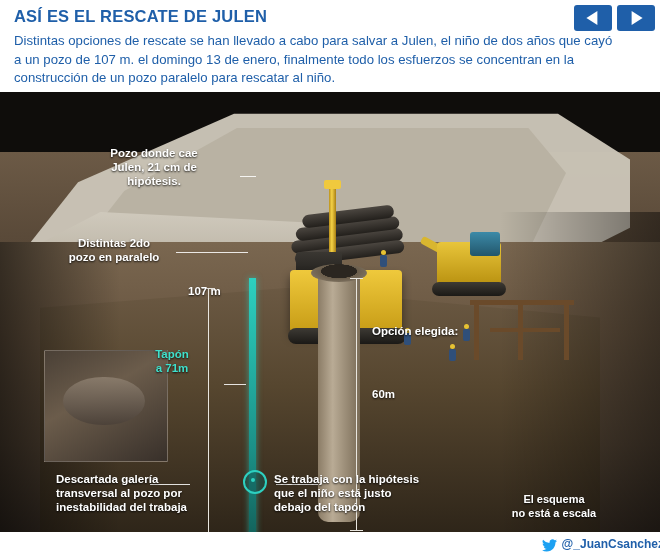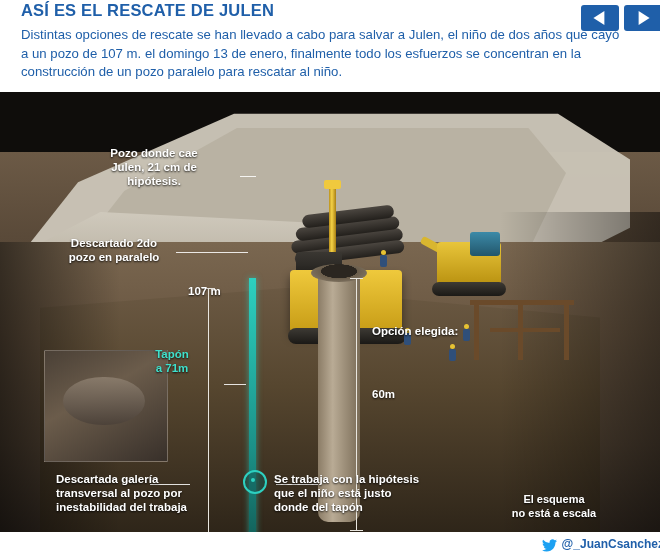--- a/index.html
+++ b/index.html
@@ -11,26 +11,26 @@
     width: 660px;
     height: 560px;
     font-family: "Liberation Sans", sans-serif;
     overflow: hidden;
     position: relative;
   }
 
   
   #header {
     position: absolute;
-    left: 11px; top: 0;
+    left: 4px; top: 0;
     width: 548px;
     height: 92px;
     background: #ffffff;
     box-sizing: border-box;
-    padding: 0 10px 0 10px;
+    padding: 6px 10px 0 10px;
   }
   #headline {
     color: #1f5fa9;
     font-size: 16.5px;
     font-weight: bold;
     letter-spacing: 0.2px;
     margin: 0 0 6px 0;
     line-height: 20px;
   }
   #standfirst {
@@ -484,21 +484,21 @@
   <div class="leader" style="left:276px; top:392px; width:42px;"></div>
   <div class="leader" style="left:150px; top:392px; width:40px;"></div>
 
   <div class="lbl right" style="left:66px; top:54px; width:176px;">
     <div>Pozo donde cae</div>
     <div>Julen, 21 cm de</div>
     <div>hipótesis.</div>
   </div>
 
   <div class="lbl right" style="left:50px; top:144px; width:128px;">
-    <div>Descartado 2do</div>
+    <div>Distintas 2do</div>
     <div>pozo en paralelo</div>
   </div>
 
   <div class="lbl" style="left:188px; top:192px;text-align:right;">107 m</div>
 
   <div class="lbl teal right" style="left:124px; top:255px; width:96px;">
     <div>Tapón</div>
     <div>a 71m</div>
   </div>
 
@@ -510,21 +510,21 @@
 
   <div class="lbl" style="left:56px; top:380px; width:200px;">
     <div>Descartada galería</div>
     <div>transversal al pozo por</div>
     <div>inestabilidad del trabaja</div>
   </div>
 
   <div class="lbl" style="left:274px; top:380px; width:200px;">
     <div>Se trabaja con la hipótesis</div>
     <div>que el niño está justo</div>
-    <div>donde del tapón</div>
+    <div>debajo del tapón</div>
   </div>
 
   <div class="lbl right small" style="left:470px; top:400px; width:168px;">
     <div>El esquema</div>
     <div>no está a escala</div>
   </div>
 
 </div>
 
 <div id="footer">

